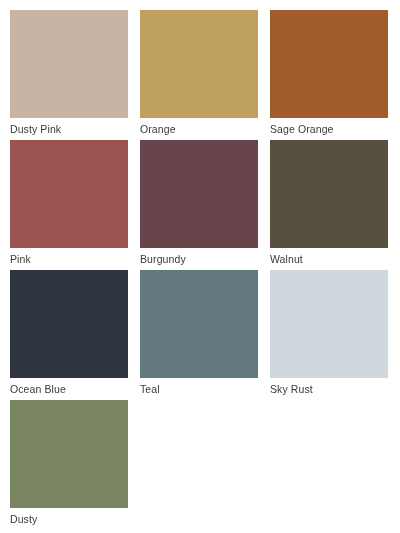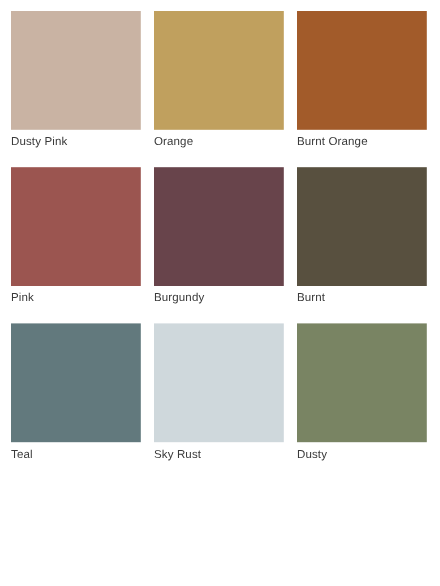--- a/index.html
+++ b/index.html
@@ -18,21 +18,20 @@
     background: #ffffff;
     padding: 10px;
   }
 
   #swatch-grid {
     display: grid;
     grid-template-columns: repeat(3, 118px);
     column-gap: 12px;
     row-gap: 0px;
     align-content: start;
-    gap: 12px;
   }
 
   .swatch-cell {
     width: 118px;
     height: 130px;
     display: flex;
     flex-direction: column;
   }
 
   .swatch-chip {
@@ -59,33 +58,37 @@
       <div class="swatch-cell">
         <div class="swatch-chip" style="background-color: rgb(201, 179, 163);"></div>
         <div class="swatch-label">Dusty Pink</div>
       </div>
       <div class="swatch-cell">
         <div class="swatch-chip" style="background-color: rgb(192, 160, 94);"></div>
         <div class="swatch-label">Orange</div>
       </div>
       <div class="swatch-cell">
         <div class="swatch-chip" style="background-color: rgb(162, 91, 42);"></div>
-        <div class="swatch-label">Burnt Orange</div>
+        <div class="swatch-label">Sage Orange</div>
       </div>
       <div class="swatch-cell">
         <div class="swatch-chip" style="background-color: rgb(155, 85, 80);"></div>
         <div class="swatch-label">Pink</div>
       </div>
       <div class="swatch-cell">
         <div class="swatch-chip" style="background-color: rgb(104, 68, 75);"></div>
         <div class="swatch-label">Burgundy</div>
       </div>
       <div class="swatch-cell">
         <div class="swatch-chip" style="background-color: rgb(88, 80, 63);"></div>
-        <div class="swatch-label">Burnt</div>
+        <div class="swatch-label">Walnut</div>
+      </div>
+      <div class="swatch-cell">
+        <div class="swatch-chip" style="background-color: rgb(46, 53, 64);"></div>
+        <div class="swatch-label">Ocean Blue</div>
       </div>
       <div class="swatch-cell">
         <div class="swatch-chip" style="background-color: rgb(98, 121, 125);"></div>
         <div class="swatch-label">Teal</div>
       </div>
       <div class="swatch-cell">
         <div class="swatch-chip" style="background-color: rgb(207, 216, 220);"></div>
         <div class="swatch-label">Sky Rust</div>
       </div>
       <div class="swatch-cell">

